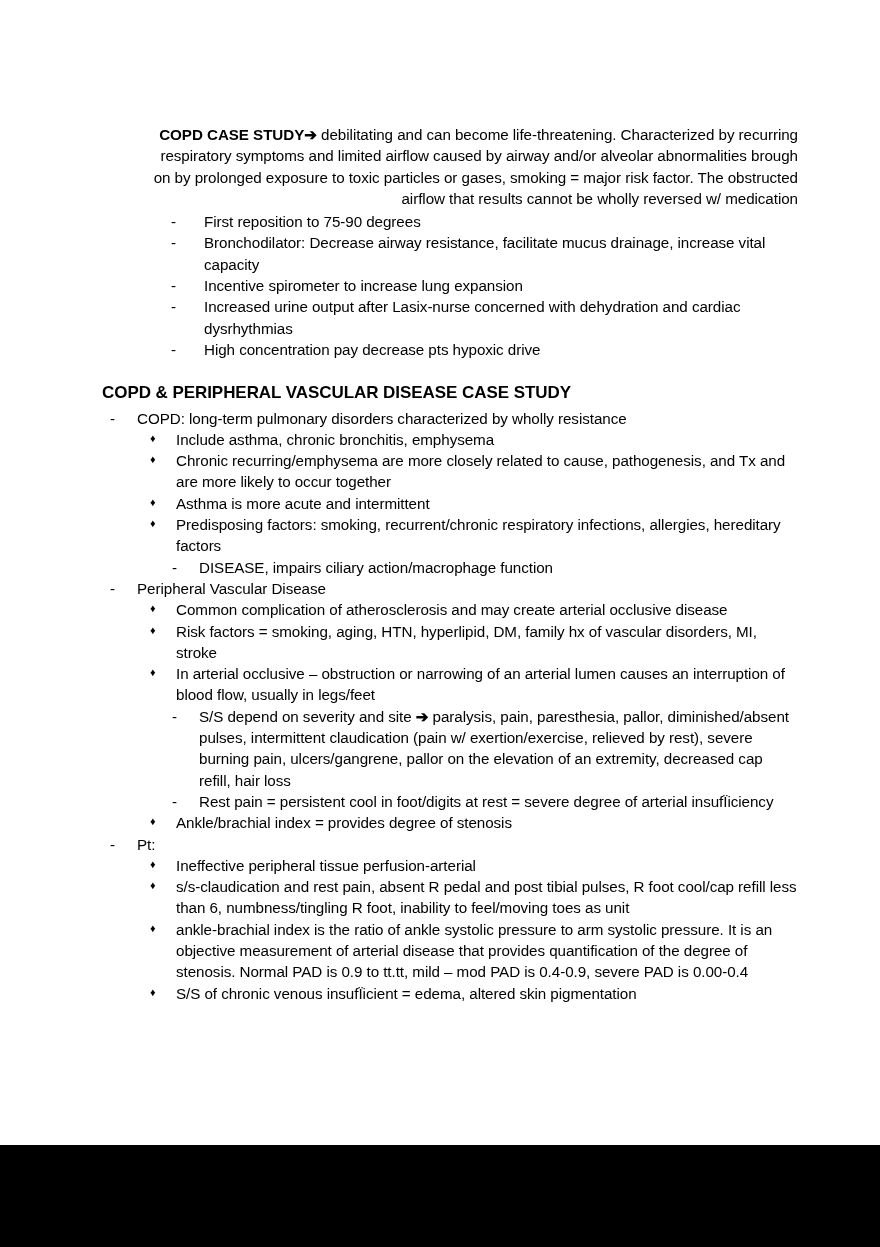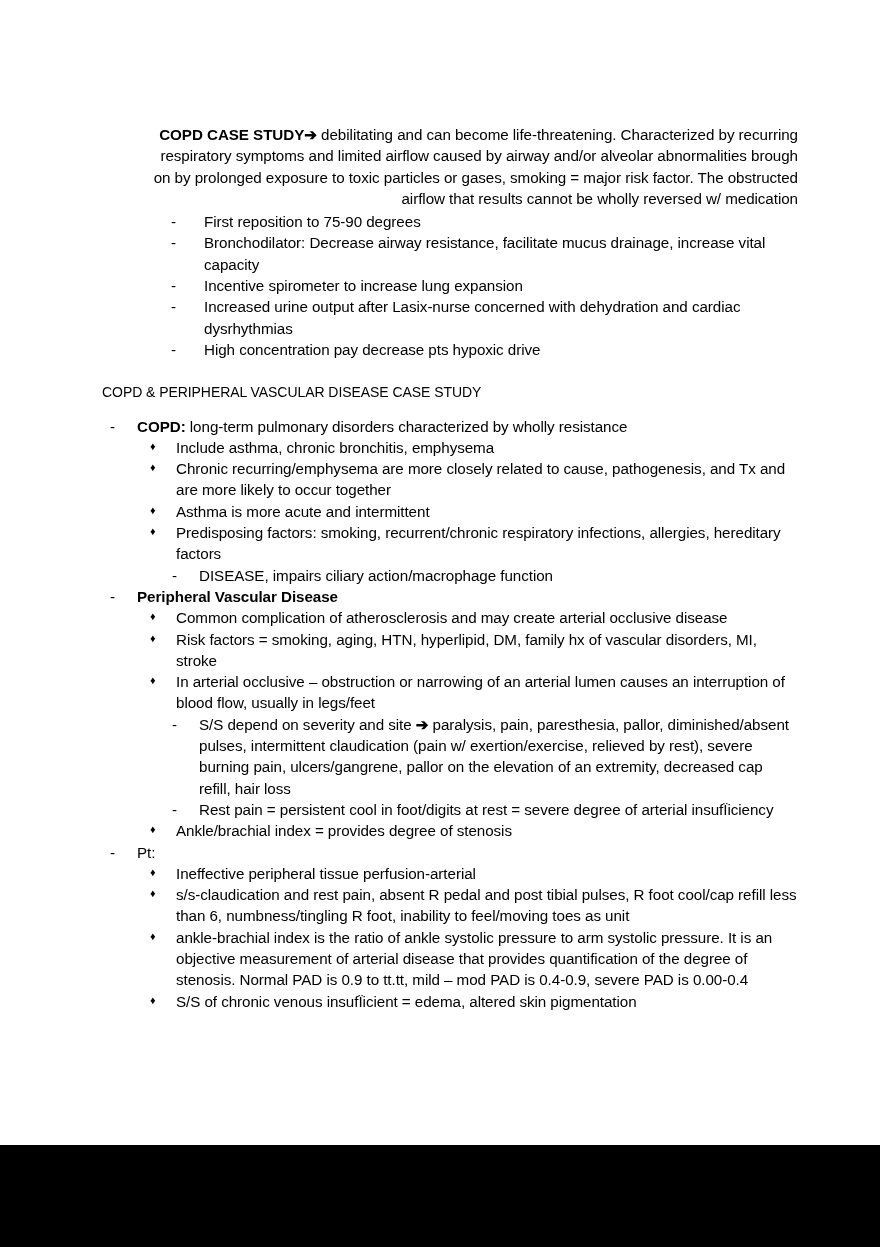--- a/index.html
+++ b/index.html
@@ -48,24 +48,24 @@
   }
   .intro-para .lead {
     font-weight: bold;
   }
   .arrow {
     font-weight: bold;
     font-size: 15.2px;
   }
 
   .section-heading {
-    margin: 22px 0 12px 0;
-    font-size: 14px;
-    line-height: 21.3px;
-    font-weight: normal;
+    margin: 22px 0 4px 0;
+    font-size: 17px;
+    line-height: 21.3px;
+    font-weight: bold;
     letter-spacing: -0.06px;
   }
 
   ul.lvl {
     list-style: none;
     margin: 0;
     padding: 0;
   }
 
   li.item {
@@ -81,21 +81,21 @@
     top: 0;
     width: 18px;
     text-align: left;
     font-size: 15.2px;
     line-height: 21.3px;
   }
   li.item > .txt {
     display: block;
   }
   li.item .bold {
-    font-weight: bold;
+    font-weight: normal;
   }
 
   
   .lvl-dash1 > li.item {
     padding-left: 27px;
     margin-left: 8px;
   }
   
   .lvl-dash-intro > li.item {
     padding-left: 33px;

